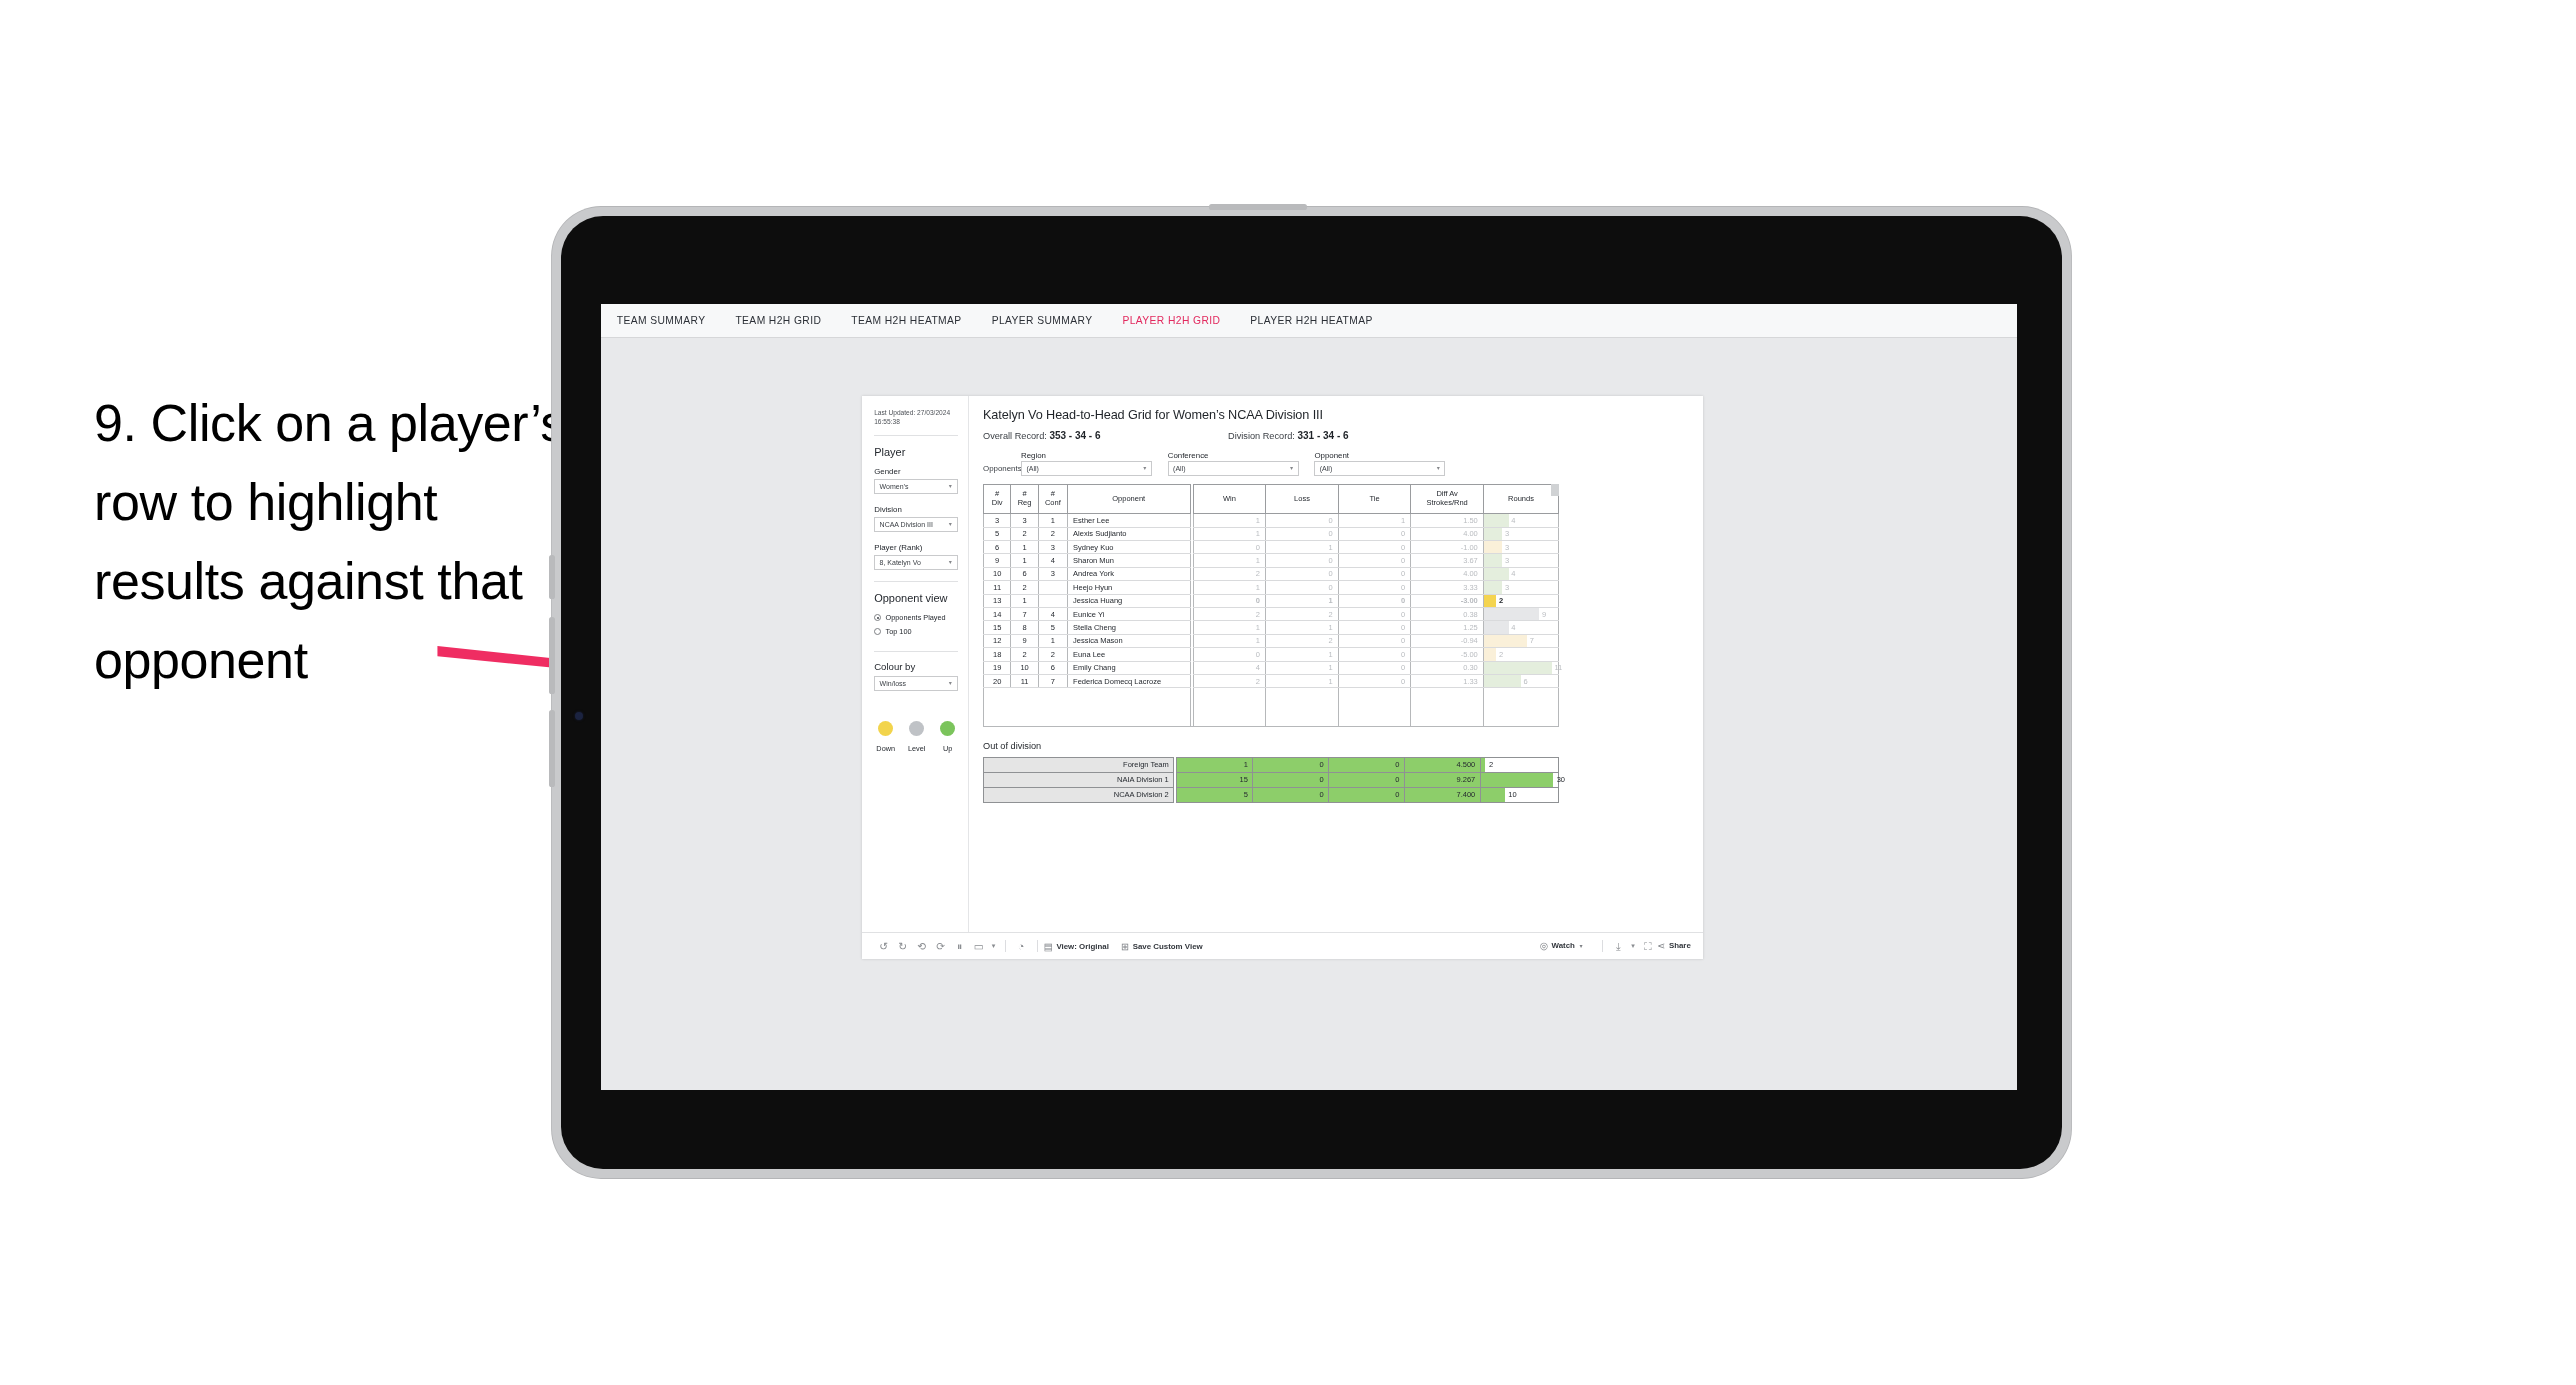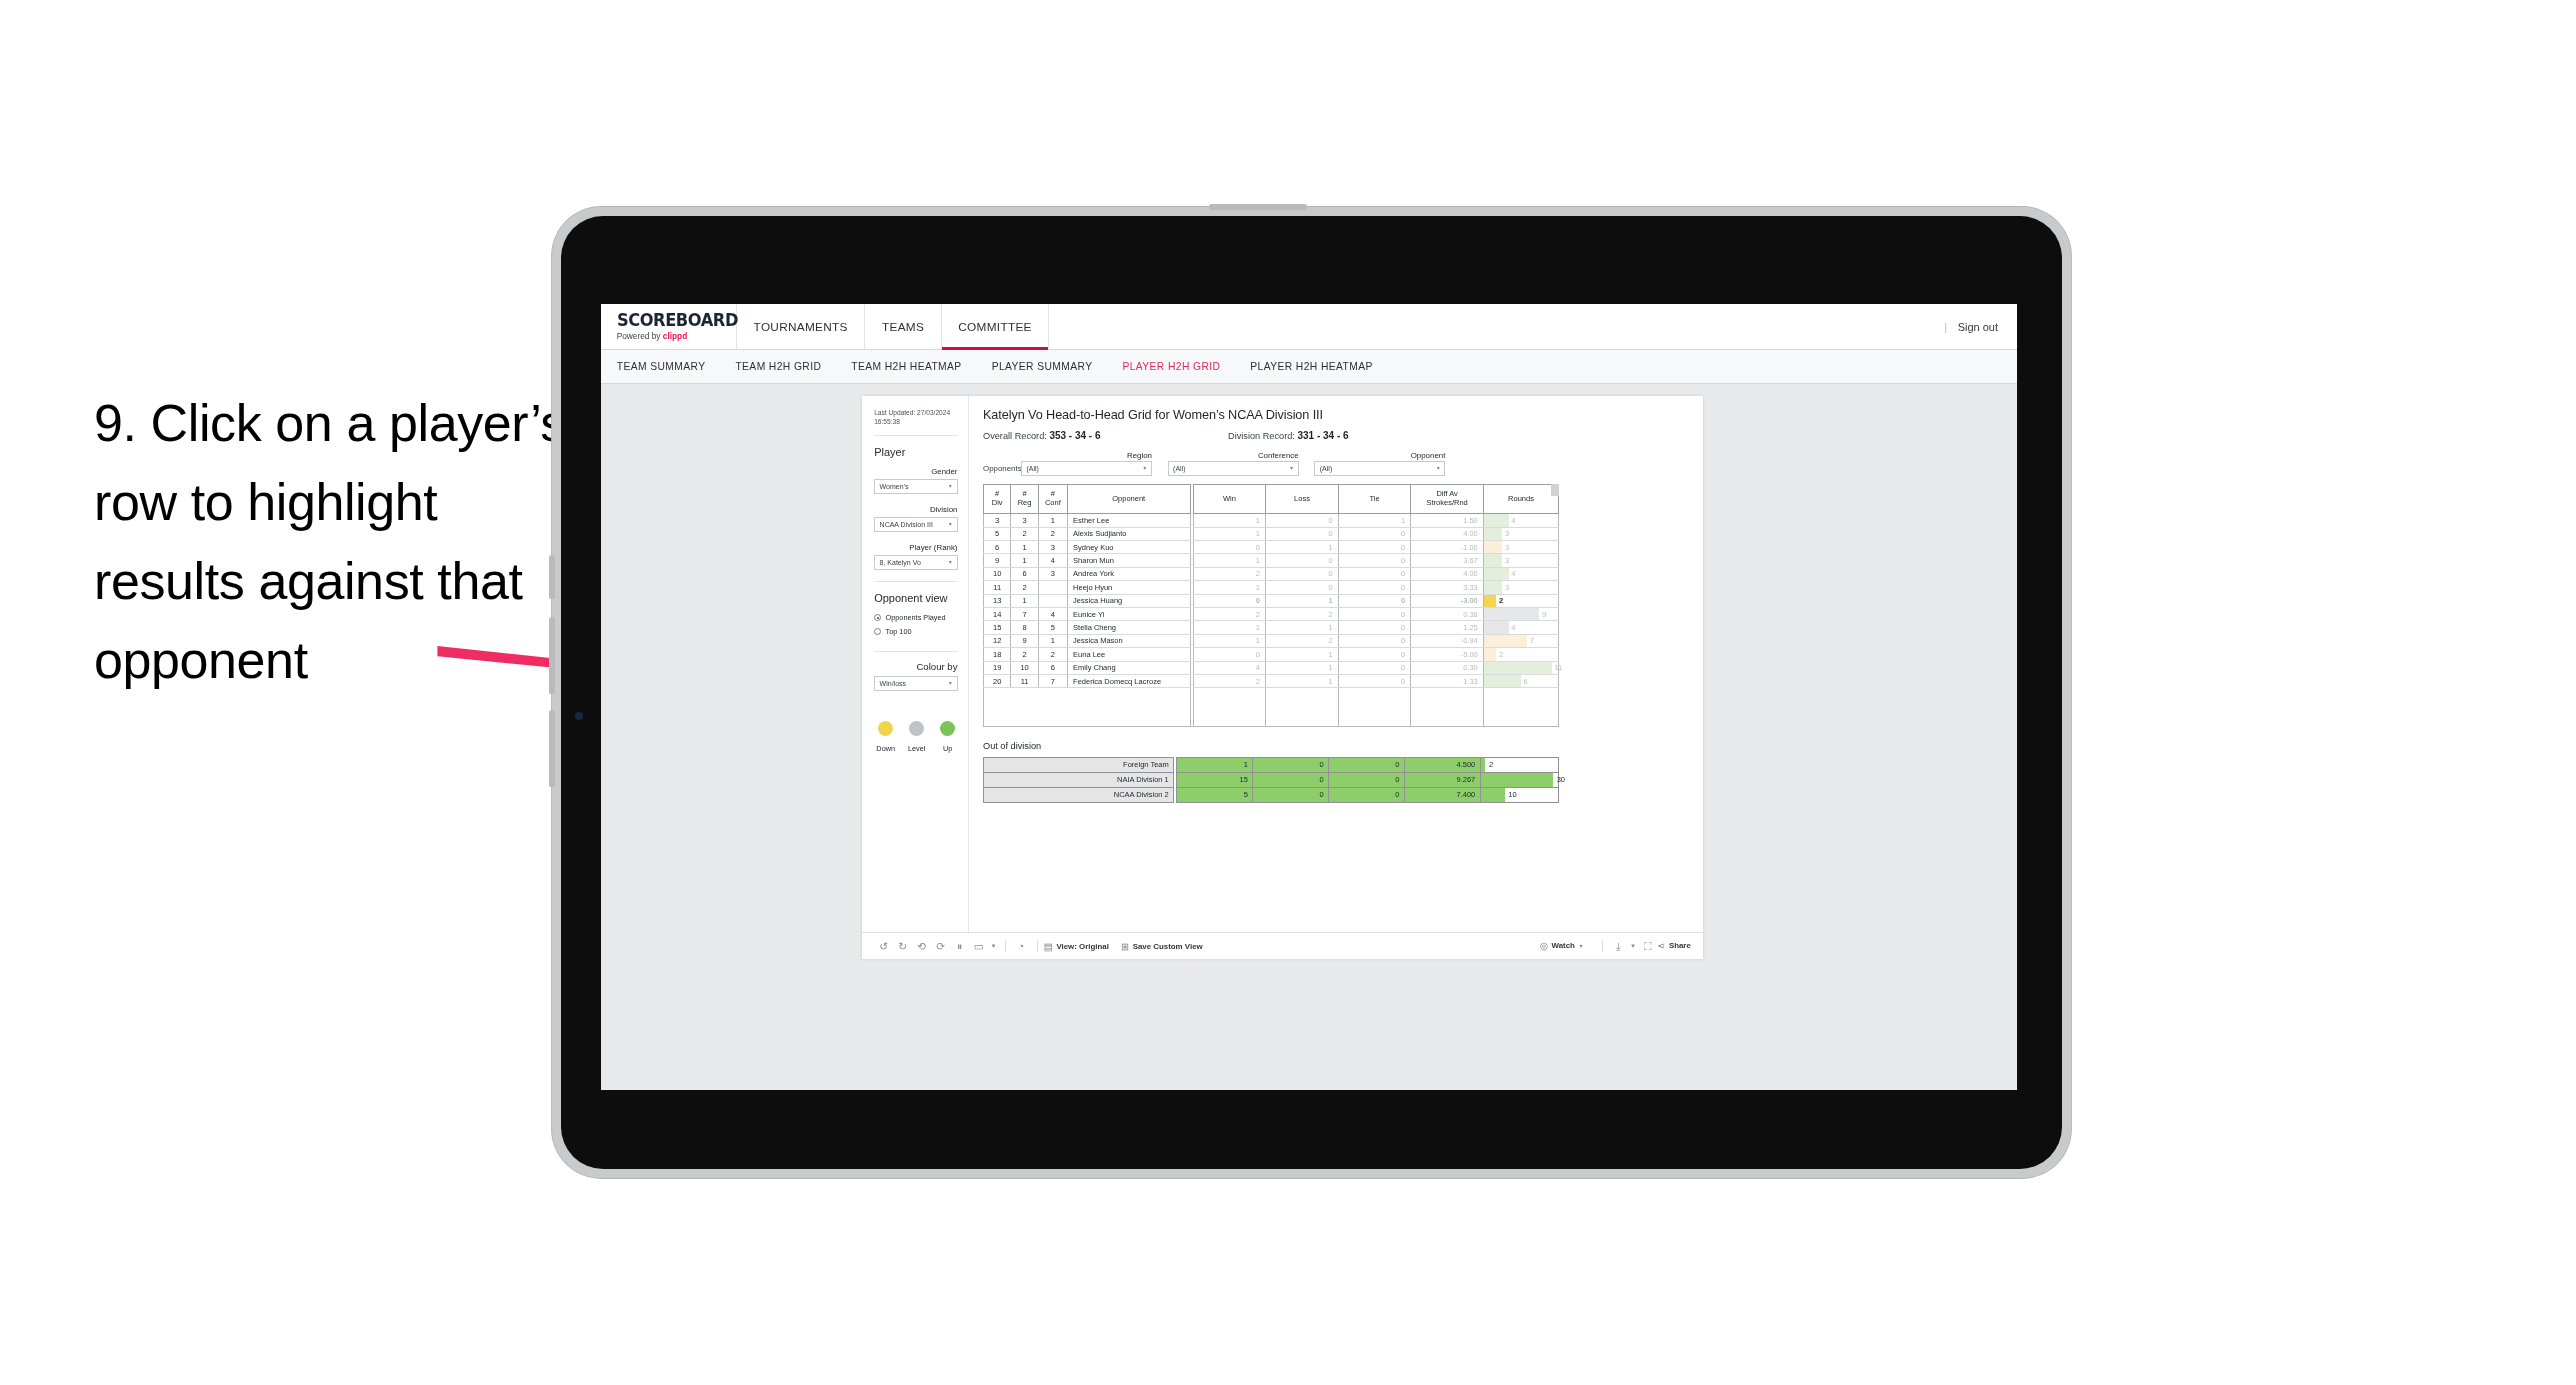--- a/index.html
+++ b/index.html
@@ -90,21 +90,21 @@
   #cardbody{display:flex;flex:1;min-height:0;}
 
   
   #pane{
     width:107px;box-sizing:border-box;padding:12.2px 10.5px 0 12.2px;
     border-right:0.9px solid #e4e5e7;flex:none;
   }
   #updated{font-size:6.6px;color:#4d5157;line-height:1.38;}
   .hr{height:0.9px;background:#e0e1e3;margin:8.7px 0 9.6px;}
   .pane-h{font-size:11px;color:#24282e;margin-bottom:9.6px;}
-  .f-label{font-size:7.9px;color:#24282e;margin-bottom:2.6px;text-align:right;}
+  .f-label{font-size:7.9px;color:#24282e;margin-bottom:2.6px;}
   .f-sel{
     height:13px;border:0.9px solid #c9cacc;background:#fff;display:flex;
     align-items:center;justify-content:space-between;padding:0 3.5px 0 4.4px;
     font-size:7px;color:#3c4046;margin-bottom:11.4px;cursor:pointer;
   }
   .caret{font-size:5.2px;color:#86888c;line-height:1;}
   .radio-row{display:flex;align-items:center;gap:4.4px;margin-bottom:4.4px;cursor:pointer;}
   .radio{
     width:7px;height:7px;border:0.9px solid #7d8084;border-radius:50%;
     box-sizing:border-box;position:relative;background:#fff;flex:none;
@@ -200,33 +200,20 @@
   <div class="tb-btn" id="tb-btn-v1"></div>
   <div class="tb-btn" id="tb-btn-v2"></div>
   <div class="tb-btn" id="tb-btn-v3"></div>
   <div id="tablet-inner">
     <div id="tb-cam"></div>
   </div>
 </div>
 
 <div id="screen">
 
-  <div id="topnav">
-    <div id="brand">
-      <div id="brand-title">SCOREBOARD</div>
-      <div id="brand-sub"><span>Powered by </span><b>clippd</b></div>
-    </div>
-    <div class="navtab">TOURNAMENTS</div>
-    <div class="navtab">TEAMS</div>
-    <div class="navtab active">COMMITTEE</div>
-    <div id="signout">
-      <span class="sep">|</span>
-      <span class="so">Sign out</span>
-    </div>
-  </div>
 
   <div id="subnav">
     <div class="subtab">TEAM SUMMARY</div>
     <div class="subtab">TEAM H2H GRID</div>
     <div class="subtab">TEAM H2H HEATMAP</div>
     <div class="subtab">PLAYER SUMMARY</div>
     <div class="subtab active">PLAYER H2H GRID</div>
     <div class="subtab">PLAYER H2H HEATMAP</div>
   </div>
 

